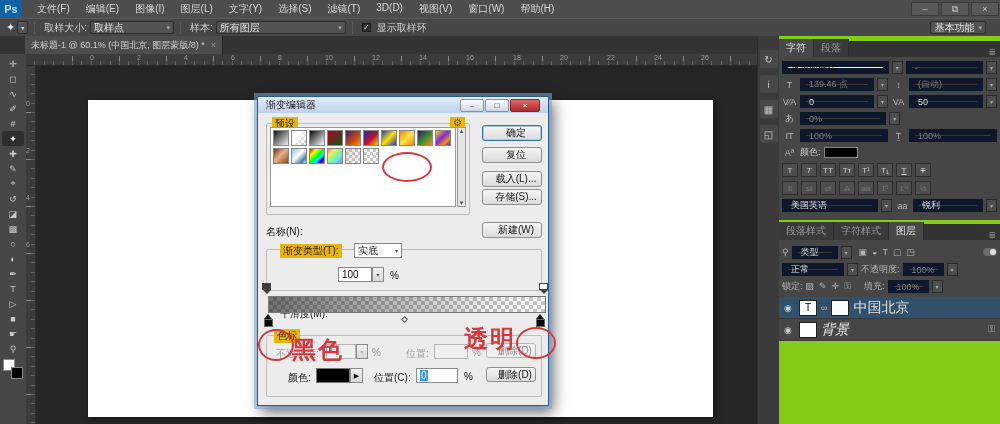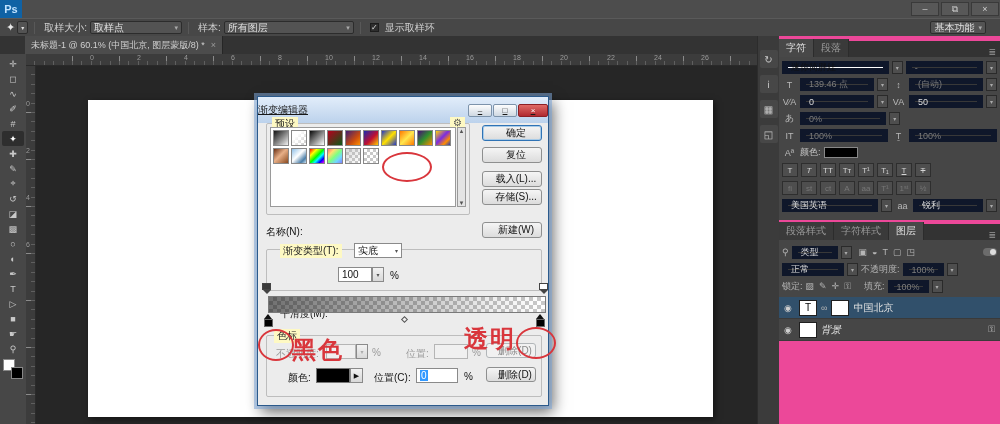--- a/index.html
+++ b/index.html
@@ -45,21 +45,21 @@
     background-size:4px 100%,9px 100%; background-position:right top; background-repeat:repeat-y; z-index:3; }
   .vlab { position:absolute; left:0; font-size:7px; color:#9a9a9a; }
   #canvas-area { left:36px; top:66px; width:721px; height:358px; background:#262626; z-index:1; }
   #white-canvas { position:absolute; left:52px; top:34px; width:625px; height:317px; background:#ffffff; box-shadow:2px 2px 6px rgba(0,0,0,.5); }
 
   
   #dockstrip { left:757px; top:36px; width:22px; height:388px; background:#3b3b3b; border-left:1px solid #2c2c2c; z-index:4; display:flex; flex-direction:column; align-items:center; padding-top:14px; gap:7px; }
   .dock-ico { width:18px; height:18px; background:#474747; border-radius:2px; color:#c5c5c5; font-size:10px; display:flex; align-items:center; justify-content:center; }
 
   
-  #rightpanels { left:779px; top:36px; width:221px; height:388px; background:#ec4899; z-index:4; font-size:9px; color:#cfcfcf; }
+  #rightpanels { left:779px; top:36px; width:221px; height:388px; background:#84cc16; z-index:4; font-size:9px; color:#cfcfcf; }
   .ptabs { display:flex; height:16px; background:#333; align-items:flex-end; }
   .ptab { padding:2px 7px; font-size:10px; color:#999; background:#3a3a3a; border-right:1px solid #2c2c2c; }
   .ptab.active { background:#484848; color:#e2e2e2; }
   .pmenu { margin-left:auto; color:#9a9a9a; padding-right:4px; font-size:9px; }
   .pbody { background:#464646; padding:4px 3px; }
   .row { display:flex; align-items:center; gap:3px; margin-bottom:4px; }
   .field { background:#383838; border:6px solid #0f172a; height:13px; display:flex; align-items:center; padding:0 3px; color:#ddd; flex:1; }
   .field.white { background:#fff; color:#111; }
   .field.dim { color:#7d7d7d; }
   .spin { width:11px; height:13px; background:#4e4e4e; border:1px solid #2a2a2a; color:#aaa; font-size:6px; display:flex; align-items:center; justify-content:center; }
@@ -71,35 +71,35 @@
   .swatch-mini { width:34px; height:11px; background:#000; border:1px solid #888; }
 
   .lfilter { display:flex; align-items:center; gap:3px; height:16px; margin-bottom:3px; }
   .licon { color:#b5b5b5; font-size:9px; }
   .toggle { width:14px; height:8px; background:#6c6c6c; border-radius:4px; margin-left:auto; position:relative; }
   .toggle::after { content:""; position:absolute; right:1px; top:1px; width:6px; height:6px; border-radius:50%; background:#ddd; }
   .layer-row { display:flex; align-items:center; gap:4px; height:22px; padding:0 2px; border-bottom:1px solid #3a3a3a; }
   .layer-row.selected { background:#31506b; }
   .eye { width:14px; color:#cfcfcf; font-size:9px; text-align:center; }
   .thumb { width:18px; height:16px; background:#fff; border:1px solid #1f1f1f; color:#000; font-size:10px; display:flex; align-items:center; justify-content:center; }
-  .lname { font-size:10px; color:#e3e3e3; }
+  .lname { font-size:14px; color:#e3e3e3; }
   .lname.it { font-style:italic; }
   .llock { margin-left:auto; color:#c5c5c5; font-size:9px; padding-right:3px; }
 
   
   #dialog { left:257px; top:96px; width:292px; height:310px; background:#ececec; border:1px solid #2b5a8c; box-shadow:0 0 0 3px rgba(125,165,215,.55), 4px 6px 14px rgba(0,0,0,.6); z-index:50; font-size:10px; color:#111; }
-  #dlg-title { height:26px; background:linear-gradient(#e2edfa,#bcd2ec); display:flex; align-items:center; padding:0 0; font-size:10px; color:#1a1a1a;text-decoration:underline; }
+  #dlg-title { height:16px; background:linear-gradient(#e2edfa,#bcd2ec); display:flex; align-items:center; padding:0 8px; font-size:10px; color:#1a1a1a; }
   #dlg-btns { margin-left:auto; display:flex; gap:1px; }
   .dlg-wbtn { width:24px; height:13px; border:1px solid #7d93ab; border-radius:2px; background:linear-gradient(#fdfdfd,#cfd8e2); font-size:8px; display:flex; align-items:center; justify-content:center; color:#333; }
   .dlg-wbtn.close { width:30px; background:linear-gradient(#e06a66,#b02a30); color:#fff; border-color:#8c2025; }
   .w7btn { background:linear-gradient(#f5f5f5,#dcdcdc); border:1px solid #8e8f8f; border-radius:3px; font-size:10px; color:#111; display:flex; align-items:center; justify-content:center;padding-left:8px; }
   .w7btn.default { border-color:#2f73b5; box-shadow:0 0 0 1px #a8cbe8 inset; }
   .w7btn.disabled { color:#8a8a8a; border-color:#b2b6b9; background:#f1f1f1; }
   .frame { position:absolute; border:1px solid #bdbdbd; border-radius:2px; }
-  .frame-label { position:absolute; background:#fef9c3; padding:0 3px; font-size:10px; color:#222; }
+  .frame-label { position:absolute; background:#eab308; padding:0 3px; font-size:10px; color:#222; }
   .wfield { background:#fff; border:1px solid #8a8a8a; height:15px; display:flex; align-items:center; padding:0 3px; font-size:10px; }
   .wfield.dis { background:#f0f0f0; color:#9a9a9a; border-color:#b5b5b5; }
   .wspin { width:12px; height:15px; background:linear-gradient(#f2f2f2,#d8d8d8); border:1px solid #8a8a8a; font-size:6px; color:#555; display:flex; align-items:center; justify-content:center; }
   .dimtxt { color:#9a9a9a; }
   .sel-text { background:#3399ff; color:#fff; padding:0 1px; }
 
   #preset-well { position:absolute; left:12px; top:30px; width:186px; height:80px; background:#fff; border:1px solid #9a9a9a; padding:2px; display:flex; flex-wrap:wrap; gap:2px; align-content:flex-start; }
   .swatch { width:16px; height:16px; border:1px solid #888; }
   .checker, .checker-sm { background-image:linear-gradient(45deg,#c8c8c8 25%,transparent 25%,transparent 75%,#c8c8c8 75%),linear-gradient(45deg,#c8c8c8 25%,#fff 25%,#fff 75%,#c8c8c8 75%); background-size:8px 8px; background-position:0 0,4px 4px; background-color:#fff; }
   #preset-scroll { position:absolute; left:199px; top:30px; width:9px; height:80px; background:#e4e4e4; border:1px solid #9a9a9a; font-size:6px; color:#555; display:flex; flex-direction:column; justify-content:space-between; align-items:center; }
@@ -115,33 +115,46 @@
 
   
   .red-ellipse { position:absolute; border:2px solid #d9363c; border-radius:50%; z-index:60; }
   .red-text { position:absolute; color:#d9363c; font-size:24px; font-weight:bold; z-index:60; letter-spacing:2px; }
 </style>
 </head>
 <body>
 
 <div id="titlebar" class="abs">
   <div id="ps-logo">Ps</div>
+  <div id="menus">
+      <span class="menu-item">文件(F)</span>
+      <span class="menu-item">编辑(E)</span>
+      <span class="menu-item">图像(I)</span>
+      <span class="menu-item">图层(L)</span>
+      <span class="menu-item">文字(Y)</span>
+      <span class="menu-item">选择(S)</span>
+      <span class="menu-item">滤镜(T)</span>
+      <span class="menu-item">3D(D)</span>
+      <span class="menu-item">视图(V)</span>
+      <span class="menu-item">窗口(W)</span>
+      <span class="menu-item">帮助(H)</span>
+    </div>
   <div id="win-controls">
     <div class="winbtn">–</div>
     <div class="winbtn">⧉</div>
     <div class="winbtn">×</div>
   </div>
 </div>
 
 <div id="optionsbar" class="abs">
   <span id="tool-in-options">✦</span>
   <span class="dd arr" style="font-size:6px;margin-left:2px">▾</span>
   <span class="ob-sep"></span>
   <span class="ob-label">取样大小:</span>
-  <span class="dd" style="width:92px">
+  <span class="dd" style="width:84px">
     <span>取样点</span>
     <span class="arr" style="margin-left:auto">▾</span>
   </span>
   <span class="ob-sep"></span>
   <span class="ob-label">样本:</span>
   <span class="dd" style="width:130px">
     <span>所有图层</span>
     <span class="arr" style="margin-left:auto">▾</span>
   </span>
   <span class="ob-sep"></span>

